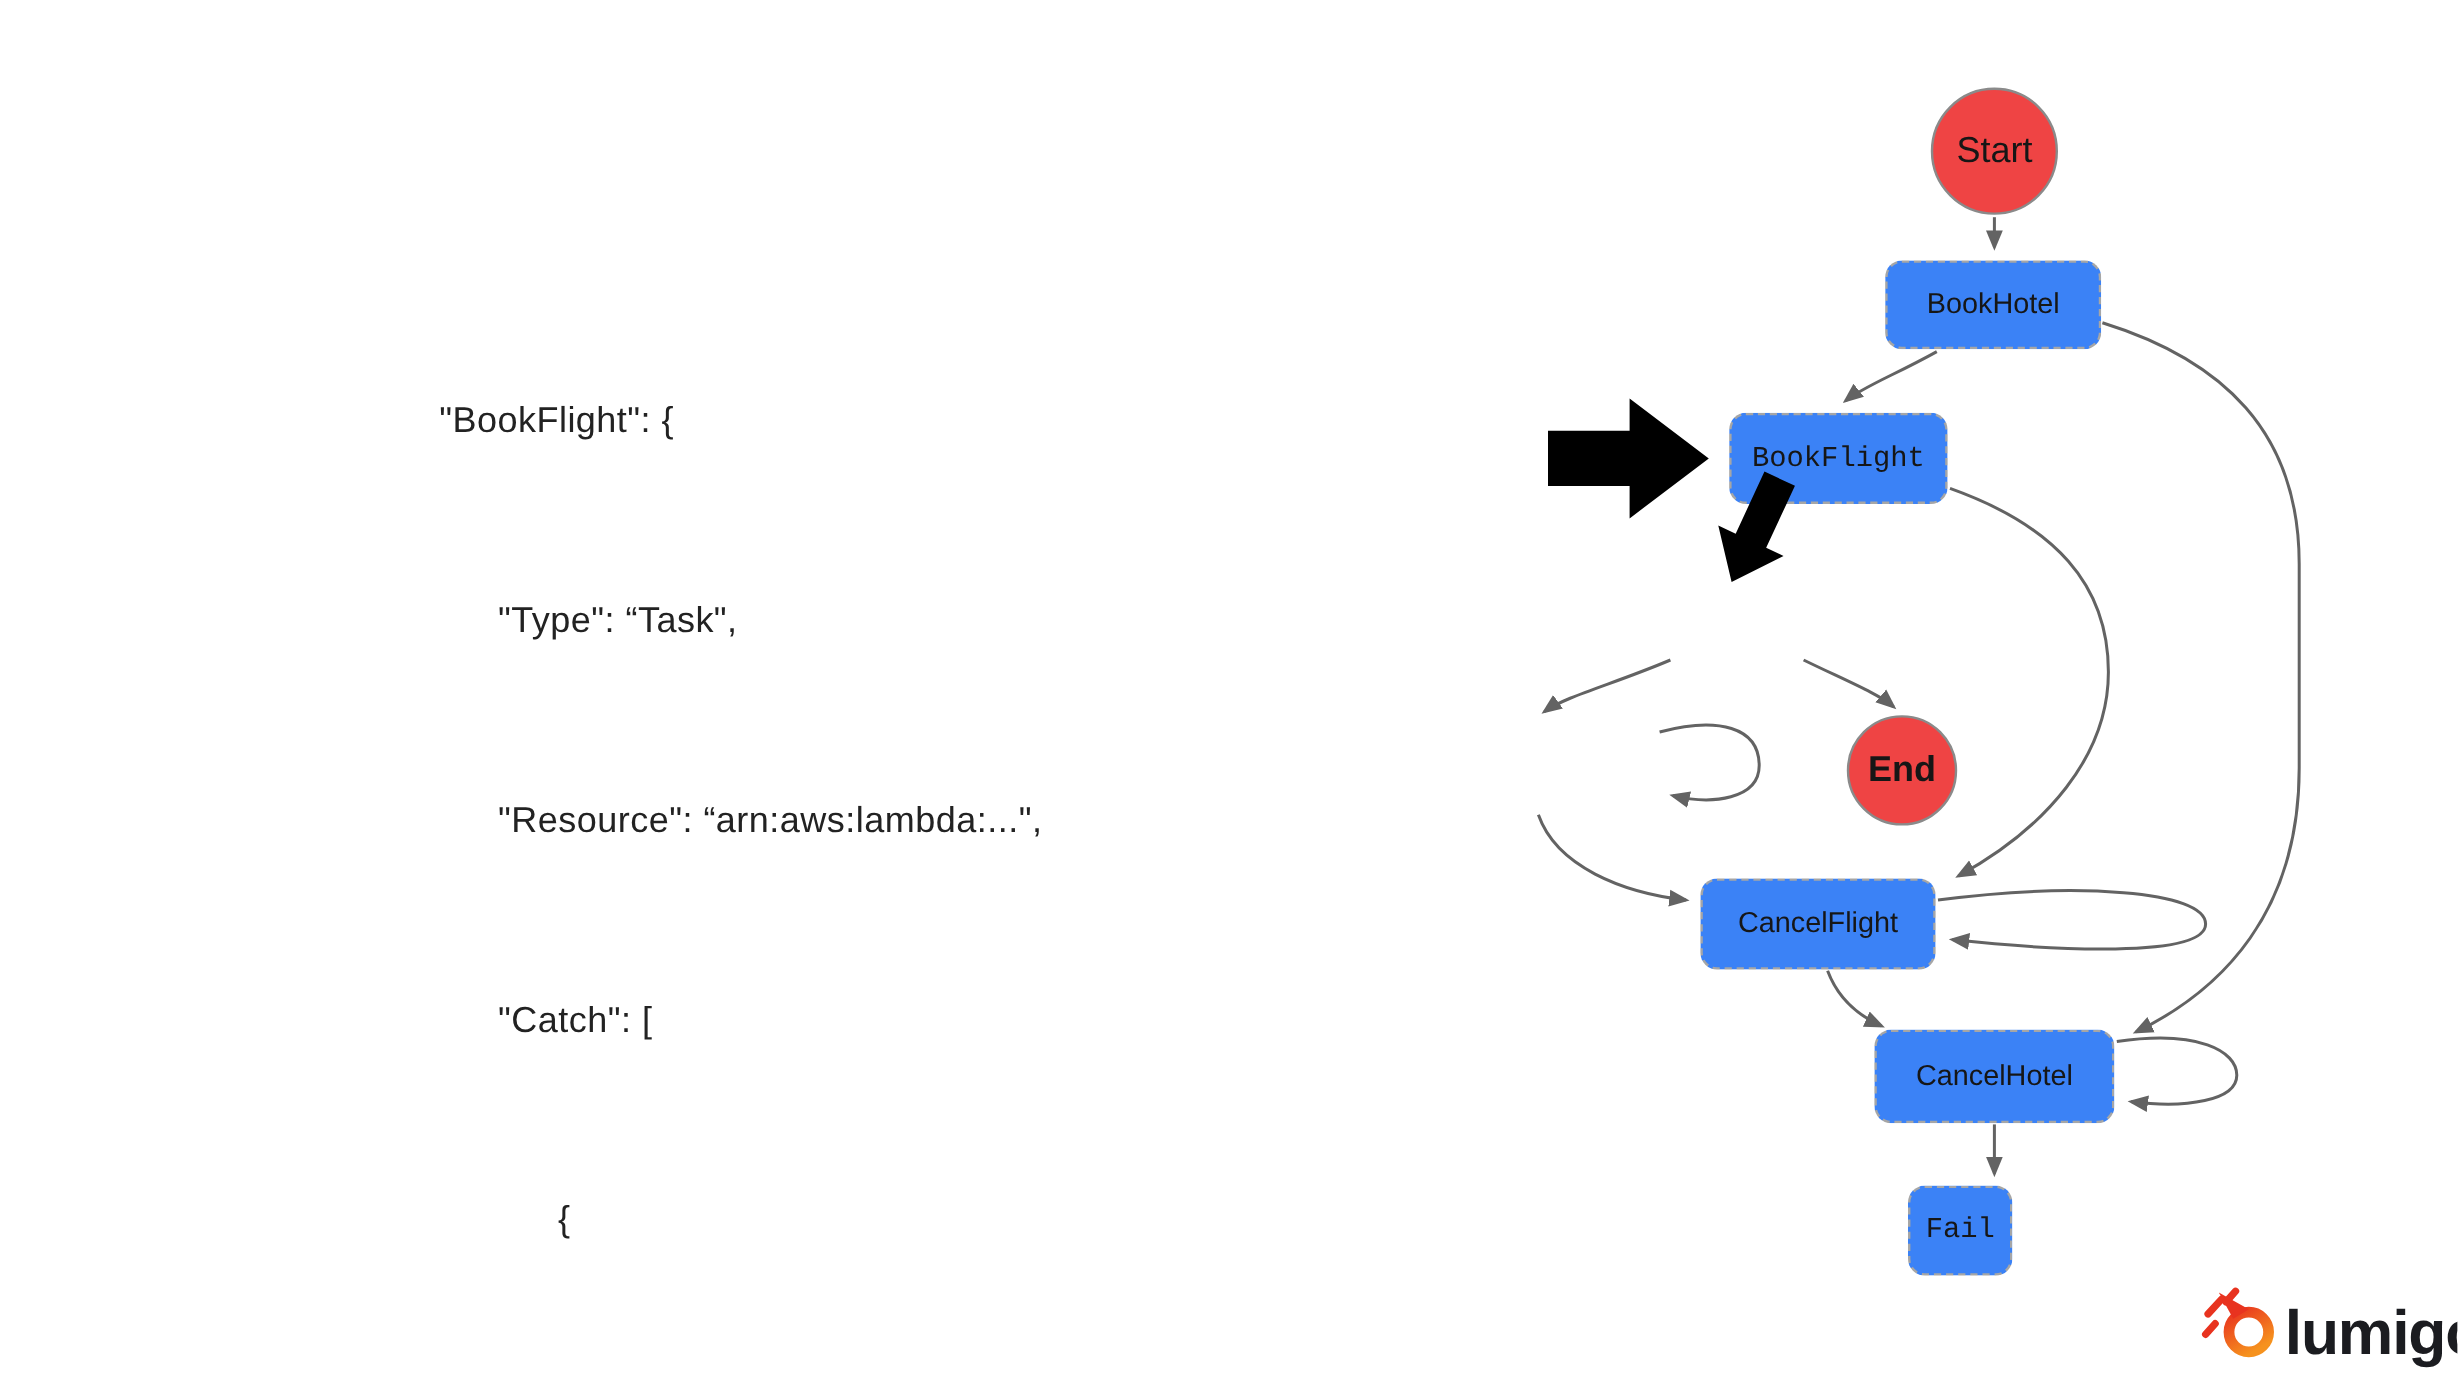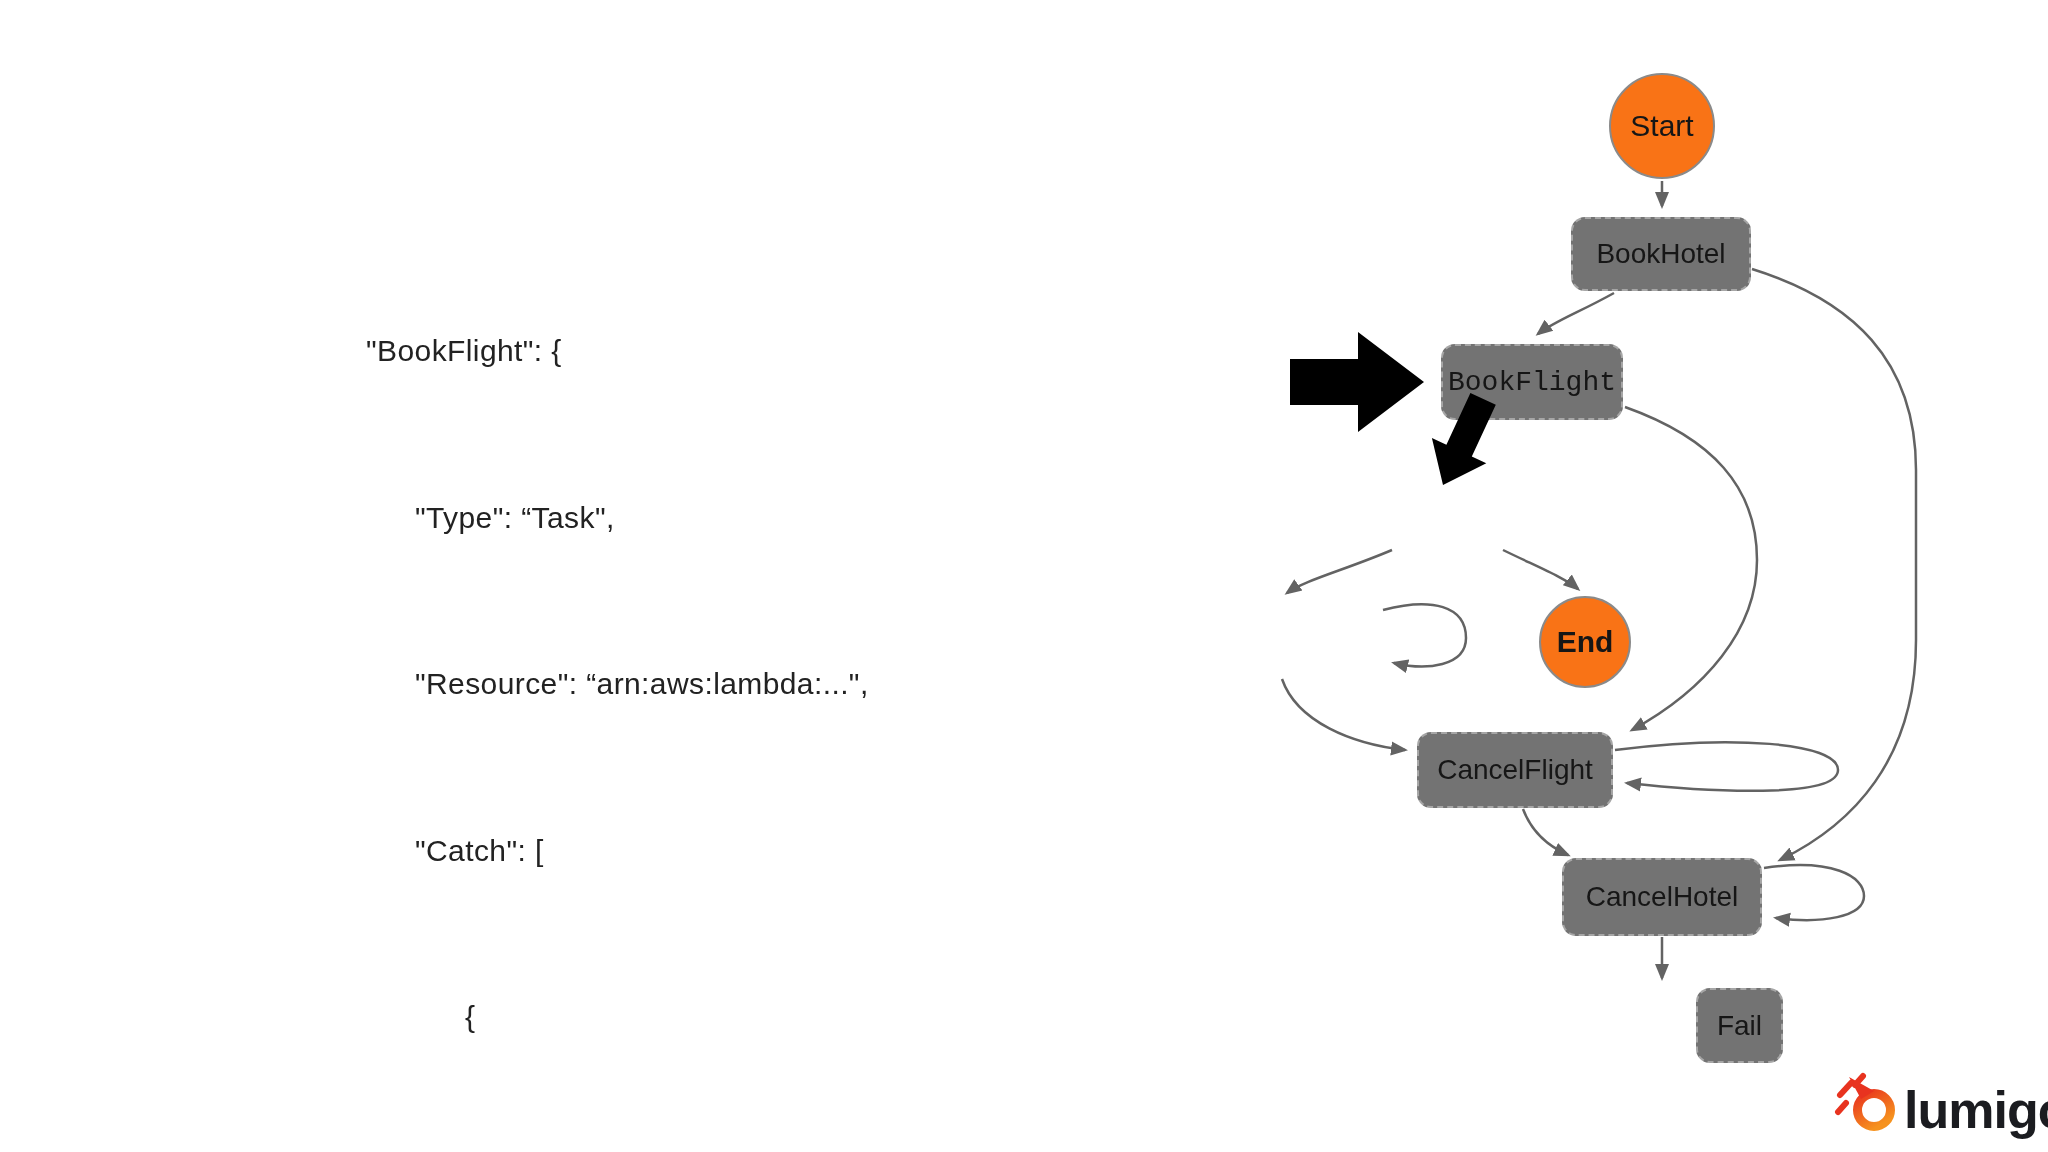--- a/index.html
+++ b/index.html
@@ -11,25 +11,25 @@
   .code-block{position:absolute;left:366px;top:212px;z-index:2;
               font-size:30px;line-height:55.5px;font-weight:500;
               letter-spacing:.4px;color:#222222;white-space:pre;}
   .code-line{height:55.5px;}
   .ind1{padding-left:49px;}
   .ind2{padding-left:99px;}
 
   
   svg.edges{position:absolute;left:0;top:0;z-index:1;}
   svg.ann{position:absolute;left:0;top:0;z-index:3;}
-  .node{position:absolute;box-sizing:border-box;z-index:2;background:#737373;
+  .node{position:absolute;box-sizing:border-box;z-index:2;background:#3b82f6;
         border:2.5px dashed #a6a6a6;border-radius:14px;
         display:flex;align-items:center;justify-content:center;
-        font-size:28px;color:#161616;}
-  .terminal{border-radius:50%;background:#f97316;border:2.5px solid #8a8a8a;
+        font-size:24px;color:#161616;}
+  .terminal{border-radius:50%;background:#ef4444;border:2.5px solid #8a8a8a;
             font-size:30px;}
 
   
   .logo{position:absolute;left:1834px;top:1062px;z-index:4;}
 </style>
 </head>
 <body>
 
 <div class="slide">
 
@@ -82,21 +82,21 @@
   </div>
   <div class="node terminal" style="left:1539px;top:596px;width:92px;height:92px;font-weight:bold;">
     <span>End</span>
   </div>
   <div class="node" style="left:1417px;top:732px;width:196px;height:76px;">
     <span>CancelFlight</span>
   </div>
   <div class="node" style="left:1562px;top:858px;width:200px;height:78px;text-align:right;">
     <span>CancelHotel</span>
   </div>
-  <div class="node" style="left:1696px;top:988px;width:87px;height:75px;">
+  <div class="node" style="left:1590px;top:988px;width:87px;height:75px;font-family:Liberation Mono, monospace;">
     <span>Fail</span>
   </div>
 
   <svg class="ann" width="2048" height="1152" viewBox="0 0 2048 1152">
     <polygon fill="#000000" points="1424,382 1358,332 1358,359 1290,359 1290,405 1358,405 1358,432"></polygon>
     <polygon fill="#000000" points="1443,485 1431.9,437.9 1446.4,444.7 1470.4,393 1495.8,404.8 1471.8,456.5 1486.3,463.3"></polygon>
   </svg>
 
   <svg class="logo" width="214" height="84" viewBox="0 0 214 84">
     <defs>

